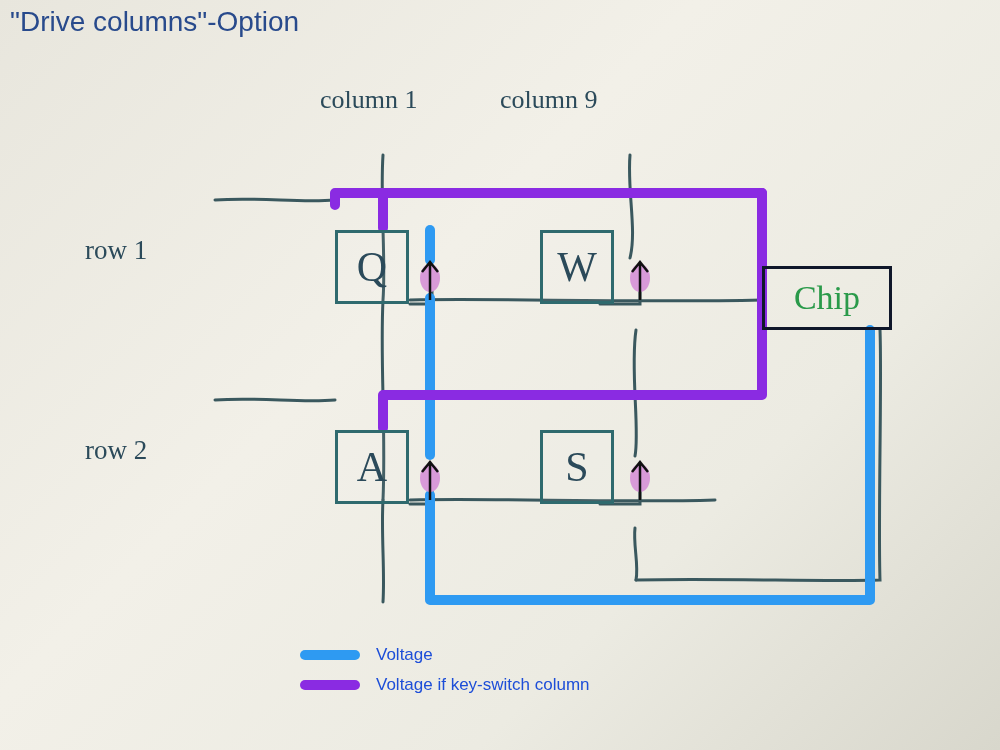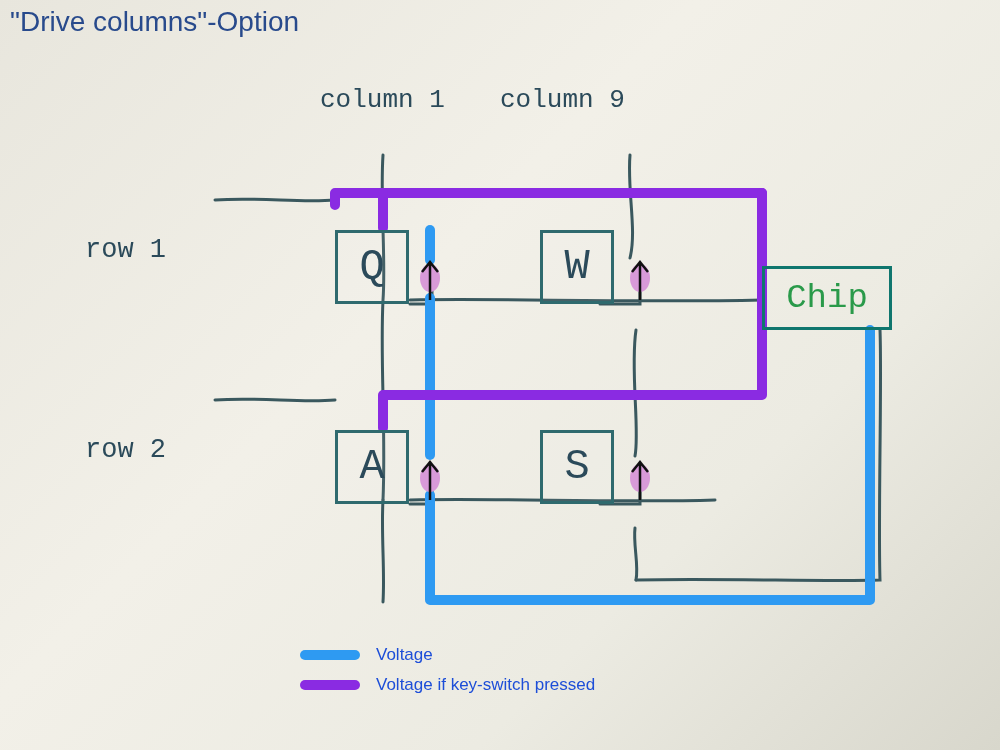--- a/index.html
+++ b/index.html
@@ -6,39 +6,39 @@
   body{
     background:linear-gradient(135deg,#e8e6dd 0%,#f2f0e8 40%,#ecebe2 70%,#d8d7cc 100%);
     font-family:"Segoe UI",Arial,sans-serif;
     position:relative;
   }
   .title{
     position:absolute;left:10px;top:6px;
     color:#284a8c;font-size:28px;
   }
   .hand{
-    font-family:Liberation Mono, monospace;
+    font-family:Liberation Serif, serif;
     color:#2b4a5a;
     text-align:right;
   }
   .lbl{position:absolute;font-size:27px;}
   .lbl.col{font-size:26px;}
   .keybox{
     position:absolute;width:74px;height:74px;
     border:3px solid #2f6a6e;background:rgba(255,255,255,0.05);
     box-sizing:border-box;
   }
   .keyletter{
     position:absolute;left:0;top:0;width:100%;height:100%;
     display:flex;align-items:center;justify-content:center;
     font-size:42px;
   }
   .chipbox{
     position:absolute;width:130px;height:64px;
-    border:3px solid #0f766e;box-sizing:border-box;
+    border:3px solid #0f172a;box-sizing:border-box;
   }
   .chiplabel{
     position:absolute;left:0;top:0;width:100%;height:100%;
     display:flex;align-items:center;justify-content:center;
     font-size:34px;color:#2a9a4a;
   }
   .legend{position:absolute;left:300px;top:640px;}
   .legend-row{display:flex;align-items:center;height:30px;}
   .swatch{width:60px;height:10px;border-radius:5px;margin-right:16px;}
   .legend-text{font-size:17px;color:#1d4ed8;}
@@ -130,15 +130,15 @@
   <div class="chiplabel hand">Chip</div>
 </div>
 
 <div class="legend">
   <div class="legend-row">
     <div class="swatch" style="background:#2e9af2;"></div>
     <div class="legend-text">Voltage</div>
   </div>
   <div class="legend-row">
     <div class="swatch" style="background:#8a2be2;"></div>
-    <div class="legend-text">Voltage if key-switch pressed</div>
+    <div class="legend-text">Voltage if key-switch column</div>
   </div>
 </div>
 
 </body></html>

